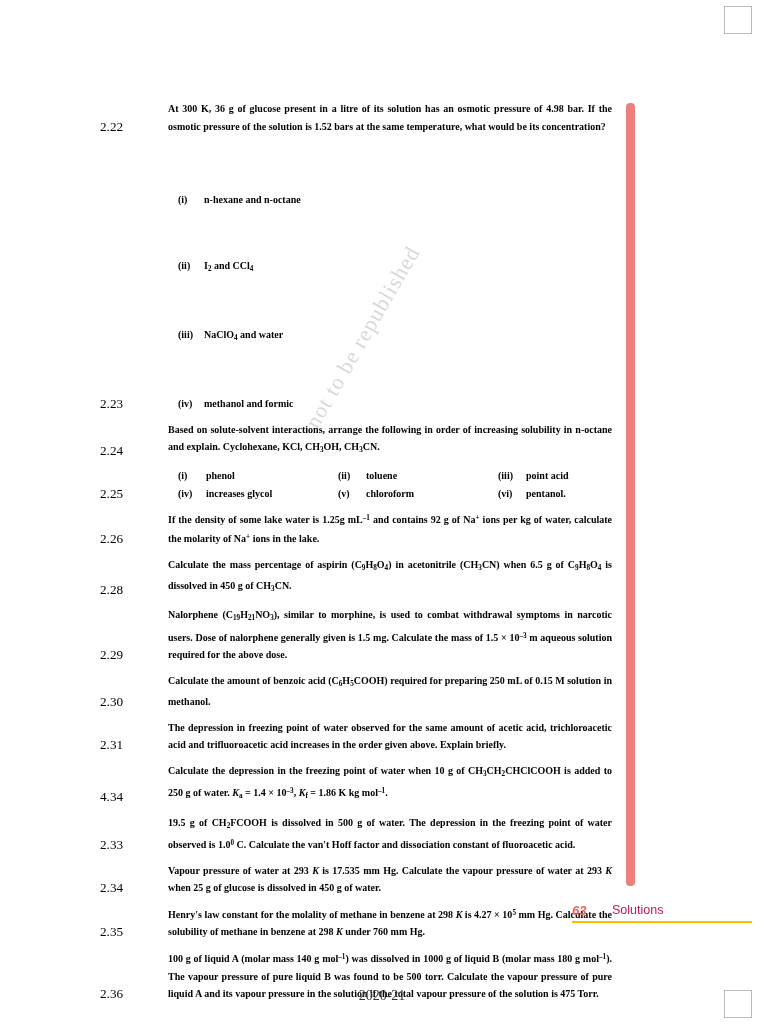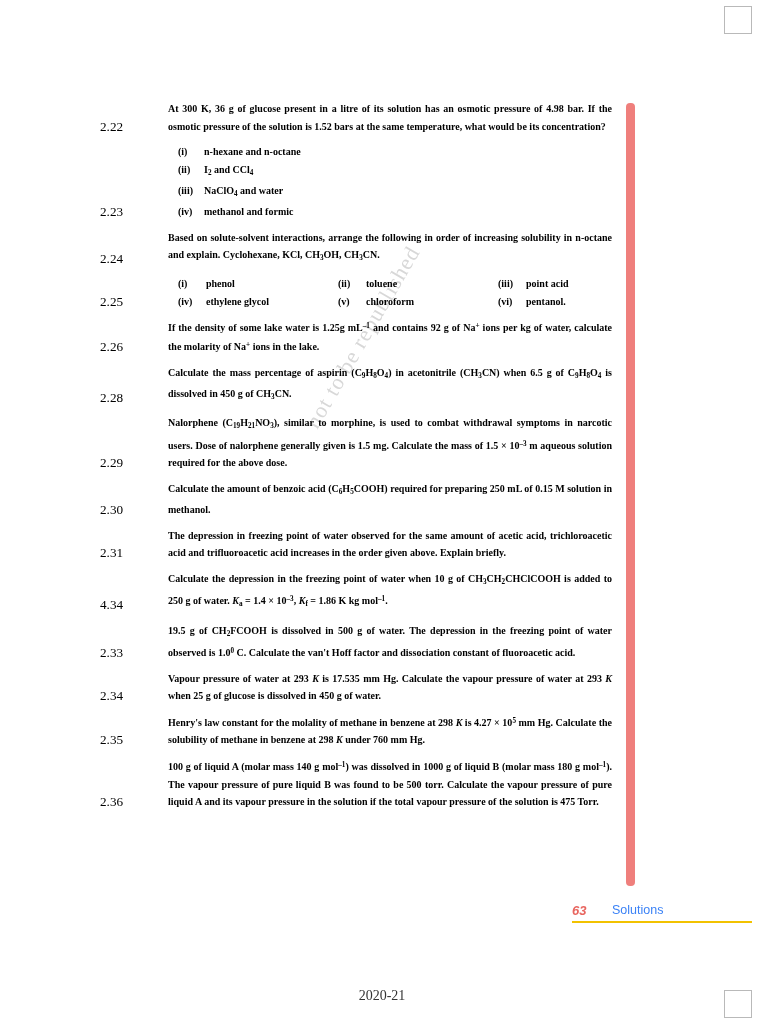--- a/index.html
+++ b/index.html
@@ -80,20 +80,21 @@
     line-height: 17.5px;
     text-align: justify;
     font-weight: bold;
   }
   .qbody p {
     margin: 0;
   }
   .sub {
     padding-left: 10px;
     display: block;
+    margin-top: 48px;
   }
   .sub .lbl {
     display: inline-block;
     min-width: 26px;
   }
 
   
   .grid3 {
     display: block;
     padding-left: 10px;
@@ -130,21 +131,21 @@
     font-weight: bold;
     color: #e8655f;
     font-style: italic;
   }
   .chapter-name {
     position: absolute;
     left: 612px;
     top: 903px;
     font-family: "Liberation Sans", sans-serif;
     font-size: 12.5px;
-    color: #3b82f6;
+    color: #be185d;
   }
   .year-stamp {
     position: absolute;
     left: 0;
     top: 988px;
     width: 764px;
     text-align: center;
     font-family: "Liberation Serif", serif;
     font-size: 14px;
     color: #333333;
@@ -204,21 +205,21 @@
           </div>
           <div class="gc">
             <span class="lbl">(ii)</span><span>toluene</span>
           </div>
           <div class="gc">
             <span class="lbl">(iii)</span><span>point acid</span>
           </div>
         </div>
         <div class="gr">
           <div class="gc">
-            <span class="lbl">(iv)</span><span>ethylene glycol</span>
+            <span class="lbl">(iv)</span><span>increases glycol</span>
           </div>
           <div class="gc">
             <span class="lbl">(v)</span><span>chloroform</span>
           </div>
           <div class="gc">
             <span class="lbl">(vi)</span><span>pentanol.</span>
           </div>
         </div>
       </div>
     </div>

